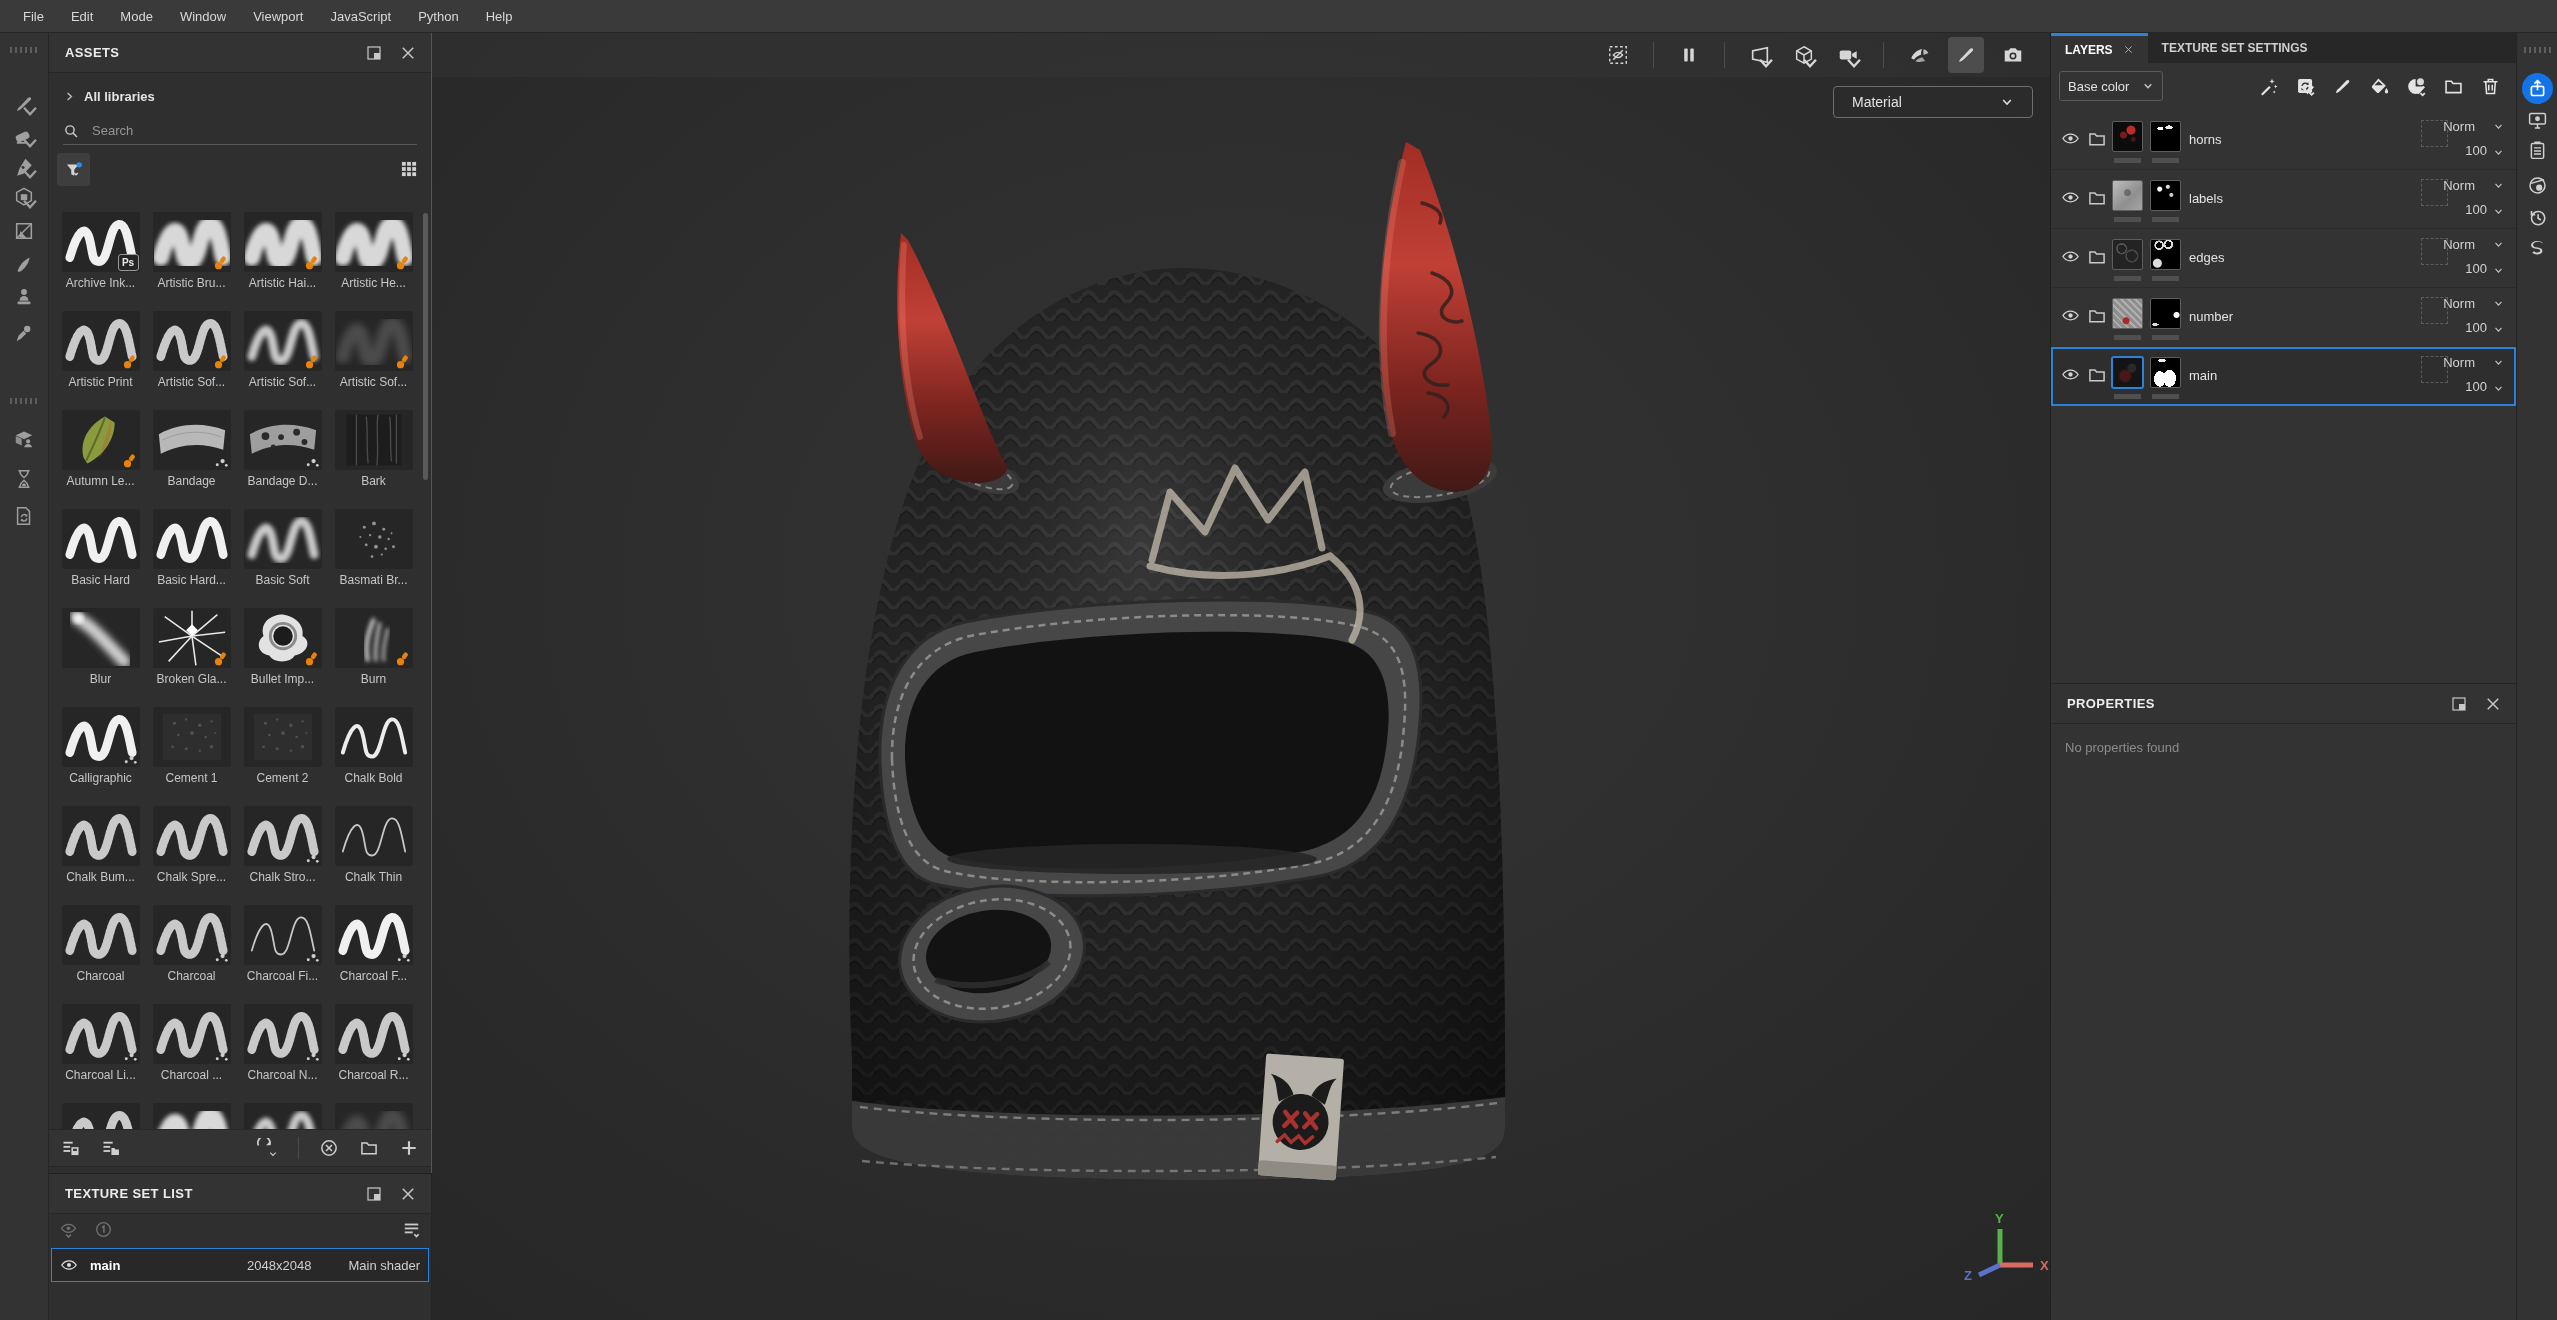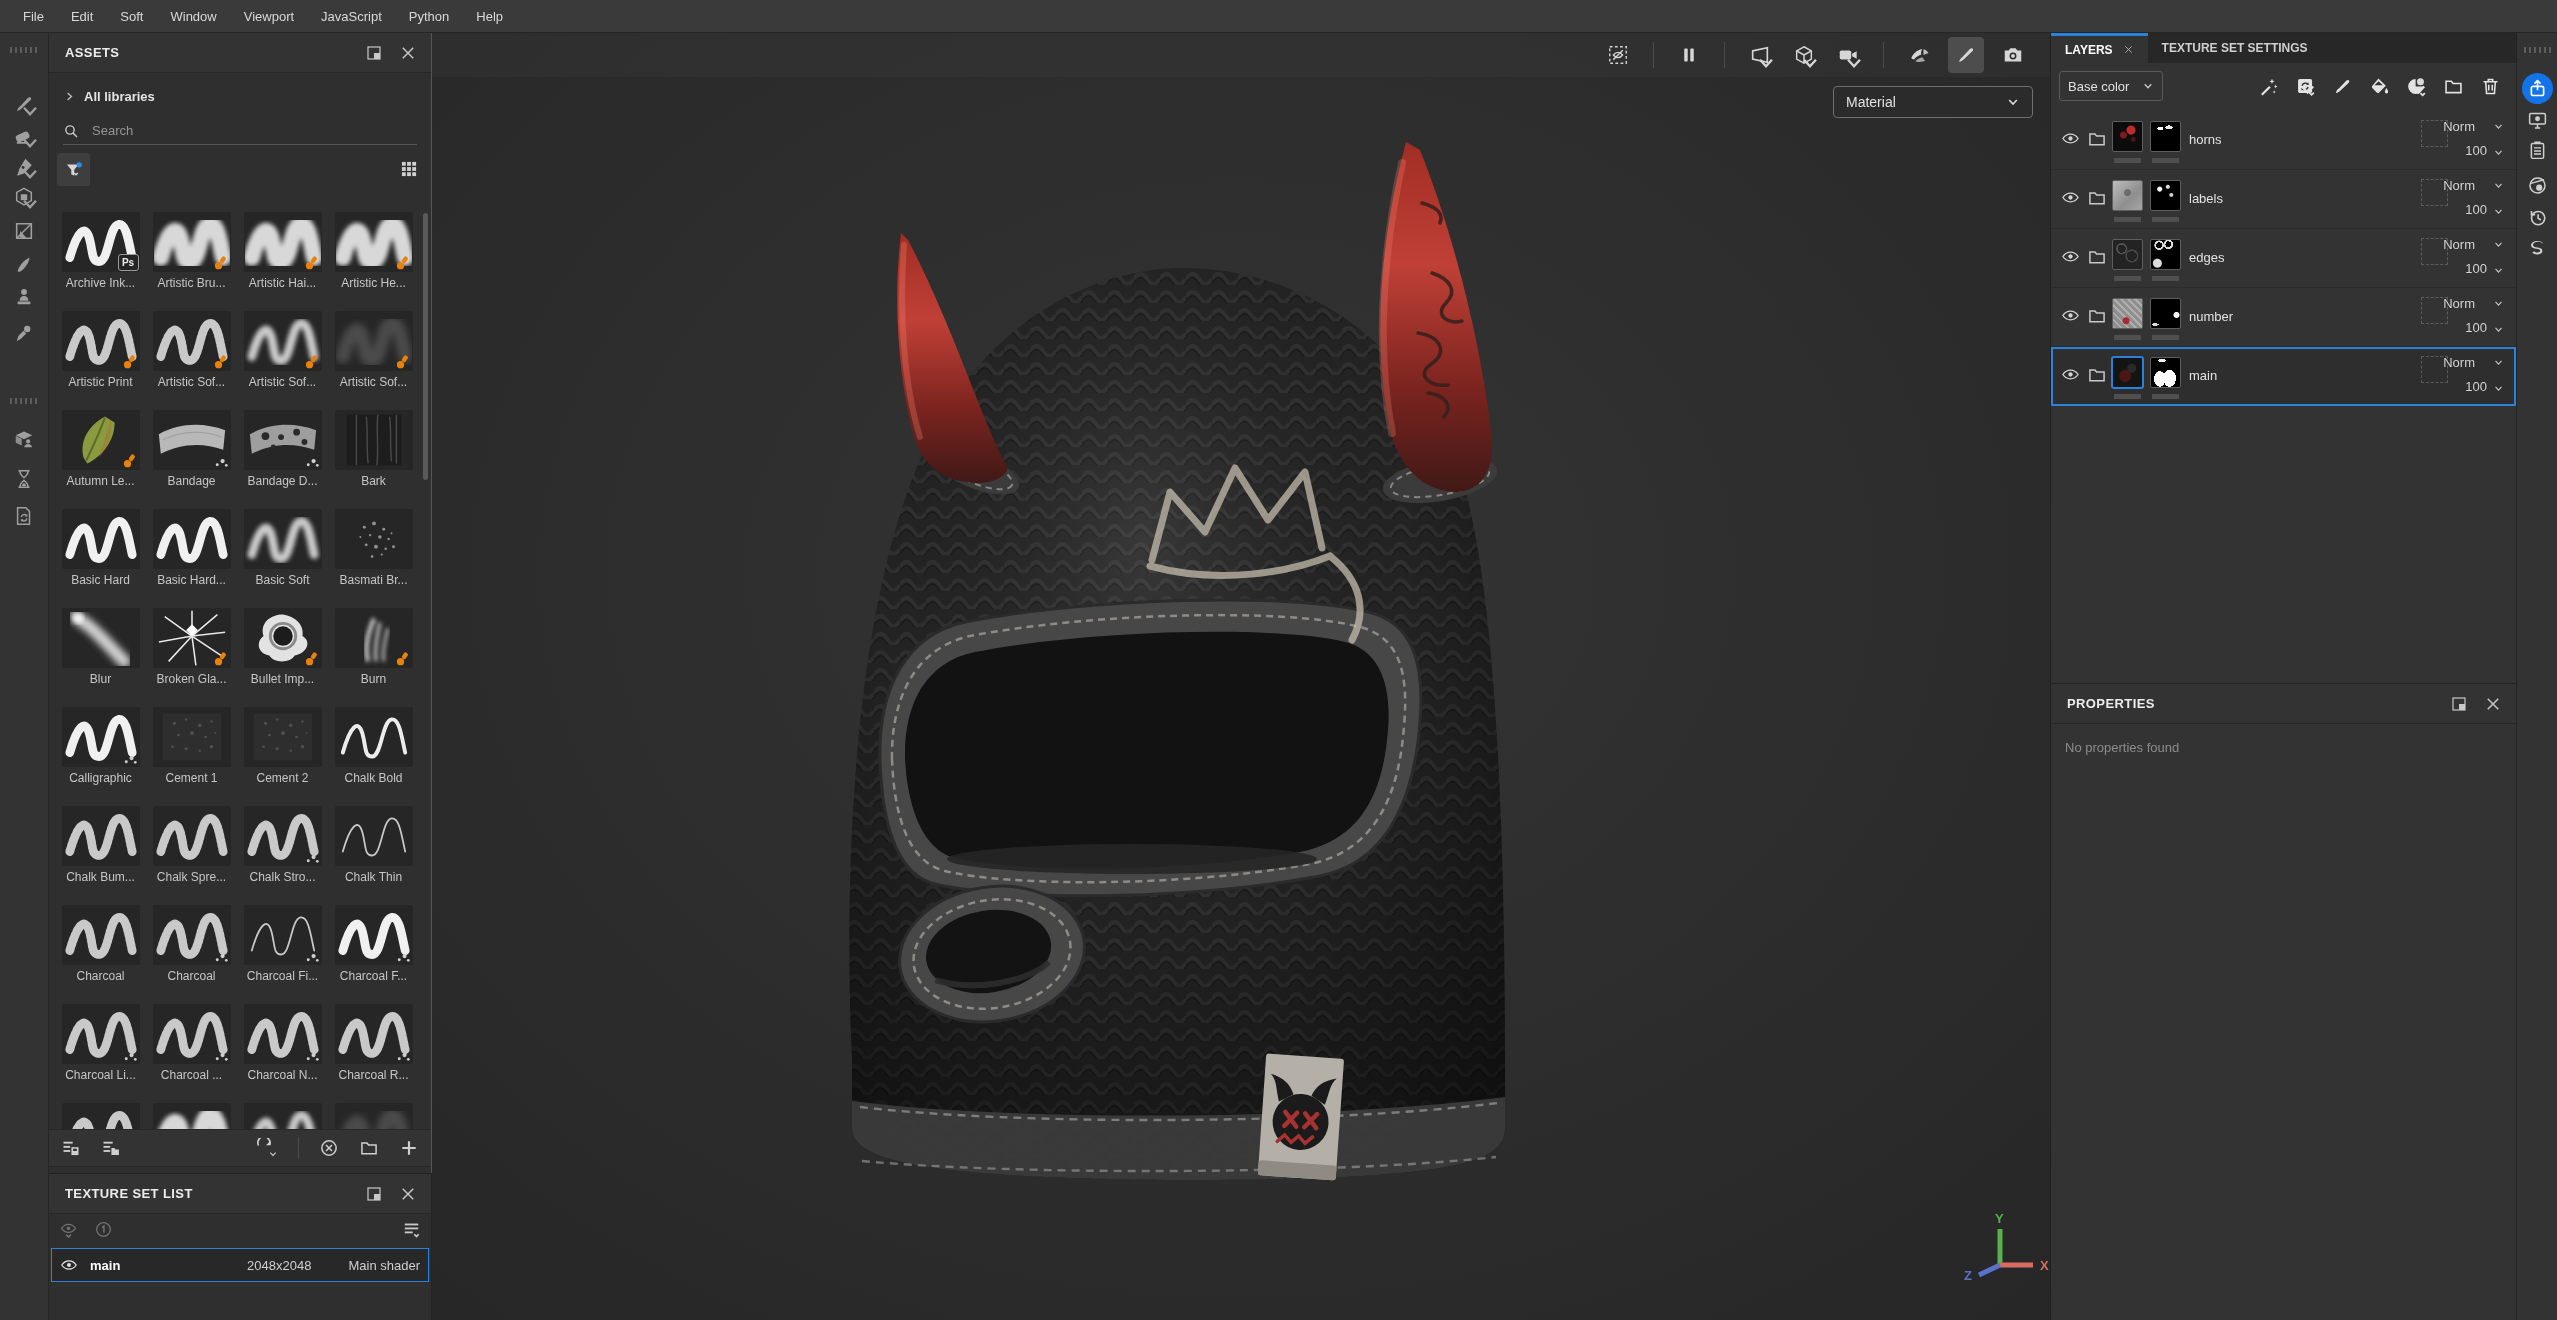--- a/index.html
+++ b/index.html
@@ -66,21 +66,21 @@
 
   
   #viewport{position:absolute;left:432px;top:33px;width:1618px;height:1287px;}
   #vp-scene{position:absolute;left:0;top:0;}
   #vp-toolbar{position:absolute;left:0;top:0;right:0;height:44px;display:flex;align-items:center;justify-content:flex-end;padding-right:22px;gap:14px;background:rgba(56,56,56,.35);}
   #vp-toolbar .tb{position:relative;width:30px;height:30px;display:flex;align-items:center;justify-content:center;border-radius:4px;}
   #vp-toolbar .tb svg{width:22px;height:22px;color:#d6d6d6;}
   #vp-toolbar .tb.active{background:#4d4d4d;width:36px;height:36px;}
   #vp-toolbar .vsep{width:1px;height:26px;background:#4c4c4c;margin:0 6px;}
   #vp-toolbar .tb .rail-chev{right:-2px;bottom:-4px;}
-  #shading-dd{position:absolute;right:17px;top:53px;width:200px;height:32px;background:#2b2b2b;border:1px solid #6e6e6e;border-radius:4px;display:flex;align-items:center;padding:0 12px;font-size:14px;color:#e2e2e2;}
+  #shading-dd{position:absolute;right:17px;top:53px;width:200px;height:32px;background:#2b2b2b;border:1px solid #6e6e6e;border-radius:4px;display:flex;align-items:center;padding:0 18px;font-size:14px;color:#e2e2e2;}
   #shading-dd svg{width:14px;height:14px;color:#ddd;margin-left:auto;}
 
   
   #layers{position:absolute;left:2050px;top:33px;width:466px;height:1287px;background:#333;border-left:1px solid #202020;}
   #ltabs{position:absolute;left:0;top:0;right:0;height:30px;background:#272727;display:flex;}
   .tab{height:30px;display:flex;align-items:center;gap:10px;padding:0 14px;font-size:12px;font-weight:bold;color:#cfcfcf;background:#272727;}
   .tab.active{background:#333;color:#fff;border-top:3px solid #2a82da;}
   .tab svg{width:11px;height:11px;color:#bbb;}
   #ltoolbar{position:absolute;left:0;right:0;top:30px;height:46px;display:flex;align-items:center;}
   #channel-dd{margin-left:8px;width:104px;height:30px;border:1px solid #5a5a5a;border-radius:3px;display:flex;align-items:center;padding:0 8px;font-size:13px;color:#e0e0e0;}
@@ -508,21 +508,21 @@
         </g>
       </symbol>
 </defs>
 </svg>
 
 <div id="root">
 
   <div id="menubar">
       <span class="menu-item">File</span>
       <span class="menu-item">Edit</span>
-      <span class="menu-item">Soft</span>
+      <span class="menu-item">Mode</span>
       <span class="menu-item">Window</span>
       <span class="menu-item">Viewport</span>
       <span class="menu-item">JavaScript</span>
       <span class="menu-item">Python</span>
       <span class="menu-item">Help</span>
     </div>
 
   <div id="left-rail">
     <div class="drag-dots" style="top:14px"></div>
     <div class="drag-dots" style="top:365px"></div>

